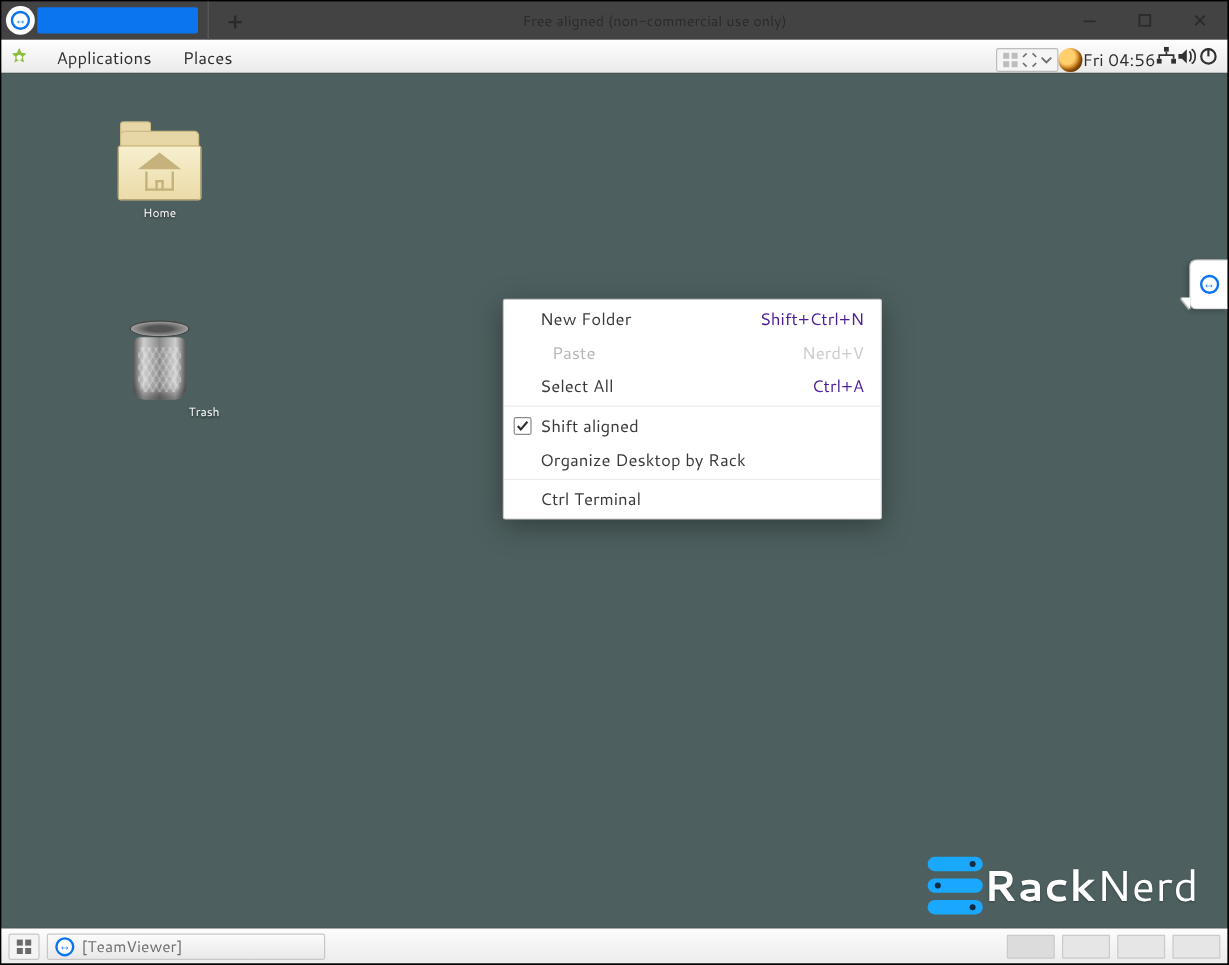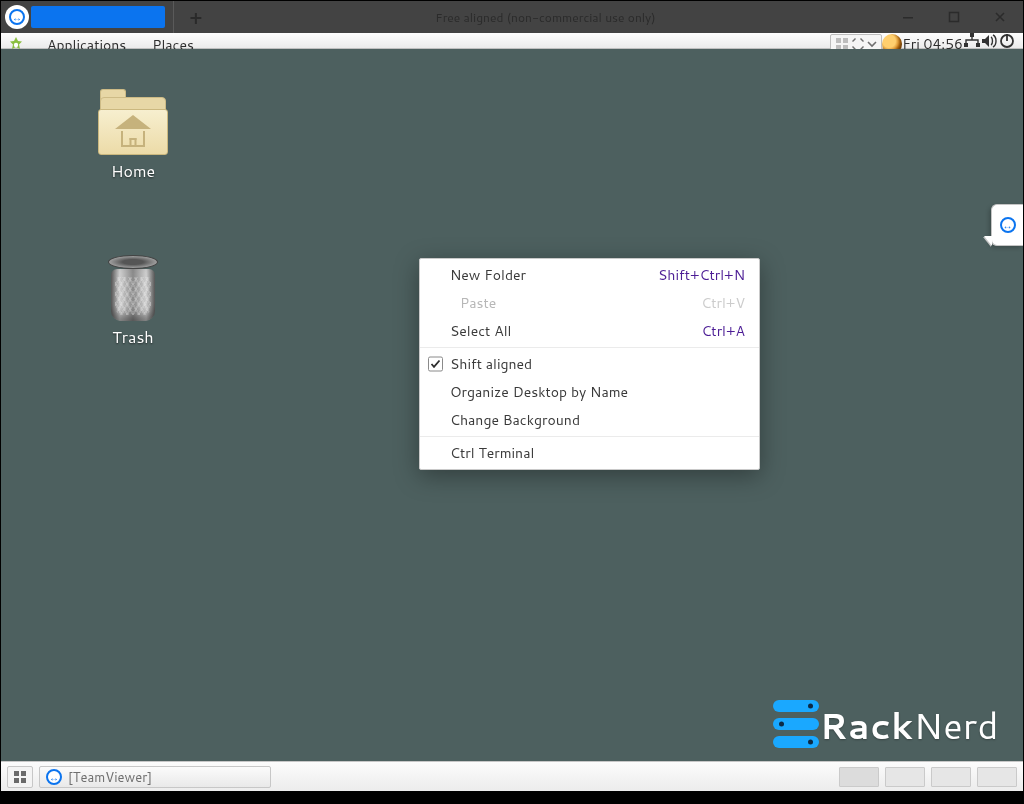--- a/index.html
+++ b/index.html
@@ -23,22 +23,22 @@
   .new-tab-plus {
     width: 20px; height: 20px; display:flex; align-items:center; justify-content:center;
     color:#2a2a2a; font-size:18px; font-weight: bold; cursor:pointer;
   }
   .win-title-text { flex:1; text-align:center; color:#2b2b2b; font-size:12px; }
   .win-buttons { display:flex; }
   .win-btn { width:46px; height:32px; display:flex; align-items:center; justify-content:center; color:#2b2b2b; }
 
   
   .gnome-panel {
-    height: 16px; background: linear-gradient(#fefefe,#ebebeb);
-    border-bottom:1px solid #bfbfbf; display:flex; align-items:flex-start;
+    height: 28px; background: linear-gradient(#fefefe,#ebebeb);
+    border-bottom:1px solid #bfbfbf; display:flex; align-items:flex-end;
     font-size:14px; color:#2e2e2e;
   }
   .panel-left { display:flex; align-items:center; gap:18px; padding-left:6px;}
   .panel-btn { padding:2px 4px; cursor:pointer; }
   .panel-right { margin-left:auto; display:flex; align-items:center; gap:0; padding-right:8px;}
   .panel-grid {
     display:flex; align-items:center; gap:2px;
     border:1px solid #bdbdbd; padding:2px 4px; border-radius:2px; background:#f5f5f5;
   }
   .panel-sunburst {
@@ -49,21 +49,21 @@
   .clock-text { font-size:14px; color:#2e2e2e; }
 
   
   .desktop {
     position:relative;
     height: calc(100% - 32px - 28px - 30px);
     background: #4d605f;
   }
   .desktop-icon {
     position:absolute; width:100px; text-align:center; color:#fff;
-    font-size:16px; text-shadow:0 1px 2px rgba(0,0,0,.6); cursor:pointer;
+    font-size:10px; text-shadow:0 1px 2px rgba(0,0,0,.6); cursor:pointer;
   }
   .desktop-icon .label { margin-top:4px; display:block; }
   .home-folder-art {
     width:70px; height:58px; margin:0 auto; position:relative;
   }
   .home-folder-art .back {
     position:absolute; top:0; left:2px; width:66px; height:50px;
     background:#e7d7a6; border-radius:4px 4px 2px 2px;
     border:1px solid #cdbb86;
   }
@@ -108,21 +108,21 @@
   }
   .trash-mesh {
     position:absolute; inset:8px 4px 6px 4px;
     background:repeating-linear-gradient(60deg, rgba(255,255,255,.18) 0 2px, transparent 2px 5px),
                repeating-linear-gradient(-60deg, rgba(255,255,255,.18) 0 2px, transparent 2px 5px);
     border-radius:4px 4px 8px 8px;
   }
 
   
   .ctx-menu {
-    position:absolute; top:209px; left:418px; width:341px;
+    position:absolute; top:188px; left:418px; width:316px;
     background:#ffffff; border:1px solid #c9c9c9; border-radius:2px;
     box-shadow:0 6px 24px rgba(0,0,0,.35); font-size:14px; color:#3a3a3a;
     padding:2px 0;
   }
   .ctx-item {
     display:flex; align-items:center; height:28px; padding:0 14px 0 30px;
     position:relative; cursor:pointer;
   }
   .ctx-item.disabled { color:#b7b7b7; cursor:default;padding-left:40px;}
   .ctx-item .accel { margin-left:auto; color:#4c1d95; }
@@ -142,21 +142,21 @@
     box-shadow:-2px 2px 4px rgba(0,0,0,.2);
   }
   .tv-side::after{
     content:""; position:absolute; left:-8px; bottom:-1px;
     border-top:10px solid #fff; border-left:8px solid transparent;
     filter: drop-shadow(-1px 1px 0 #c5c5c5);
   }
 
   
   .watermark {
-    position:absolute; right:24px; bottom:10px; display:flex; 
+    position:absolute; right:24px; bottom:10px; display:flex; align-items:center; 
     color:#fff; font-weight:700; font-size:36px; letter-spacing:.5px; text-shadow:0 1px 2px rgba(0,0,0,.3);
   }
   .watermark .thin { font-weight:400; }
   .rn-logo { display:flex; flex-direction:column; gap:6px; }
   .rn-bar { width:46px; height:12px; border-radius:6px; background:#1aa8ff; position:relative;}
   .rn-bar::after{content:""; position:absolute; right:6px; top:50%; transform:translateY(-50%); width:5px;height:5px;border-radius:50%;background:#0d2a45;}
   .rn-bar:nth-child(2)::after{ right:auto; left:6px; }
 
   
   .bottom-panel {
@@ -277,57 +277,54 @@
         <div class="front"></div>
       <div class="house">
           <div class="house-roof"></div>
           <div class="house-body"></div>
           <div class="house-door"></div>
         </div>
     </div>
     <span class="label">Home</span>
   </div>
 
-  <div class="desktop-icon" style="top:206px; left:82px;">
+  <div class="desktop-icon" style="top:206px; left:82px;text-align:right;">
     <div class="trash-art">
       <div class="trash-can">
           <div class="trash-mesh"></div>
         </div>
       <div class="trash-lid"></div>
     </div>
     <span class="label">Trash</span>
   </div>
 
   <div class="ctx-menu">
     <div class="ctx-item">
       <span>New Folder</span>
       <span class="accel">Shift+Ctrl+N</span>
     </div>
     <div class="ctx-item disabled">
       <span>Paste</span>
-      <span class="accel">Ctrl+V</span>
+      <span class="accel">Nerd+V</span>
     </div>
     <div class="ctx-item">
       <span>Select All</span>
       <span class="accel">Ctrl+A</span>
     </div>
     <div class="ctx-sep"></div>
     <div class="ctx-item">
       <span class="ctx-check">
         <svg width="11" height="11" viewBox="0 0 11 11">
             <path d="M1.5 5.5l2.5 2.8L9.5 2" fill="none" stroke="#2e2e2e" stroke-width="1.8"></path>
           </svg>
       </span>
       <span>Shift aligned</span>
     </div>
     <div class="ctx-item">
-      <span>Organize Desktop by Name</span>
-    </div>
-    <div class="ctx-item">
-      <span>Change Background</span>
+      <span>Organize Desktop by Rack</span>
     </div>
     <div class="ctx-sep"></div>
     <div class="ctx-item">
       <span>Ctrl Terminal</span>
     </div>
   </div>
 
   <div class="tv-side">
     <span class="tv-side-icon">
         <span class="tv-arrow">↔</span>

